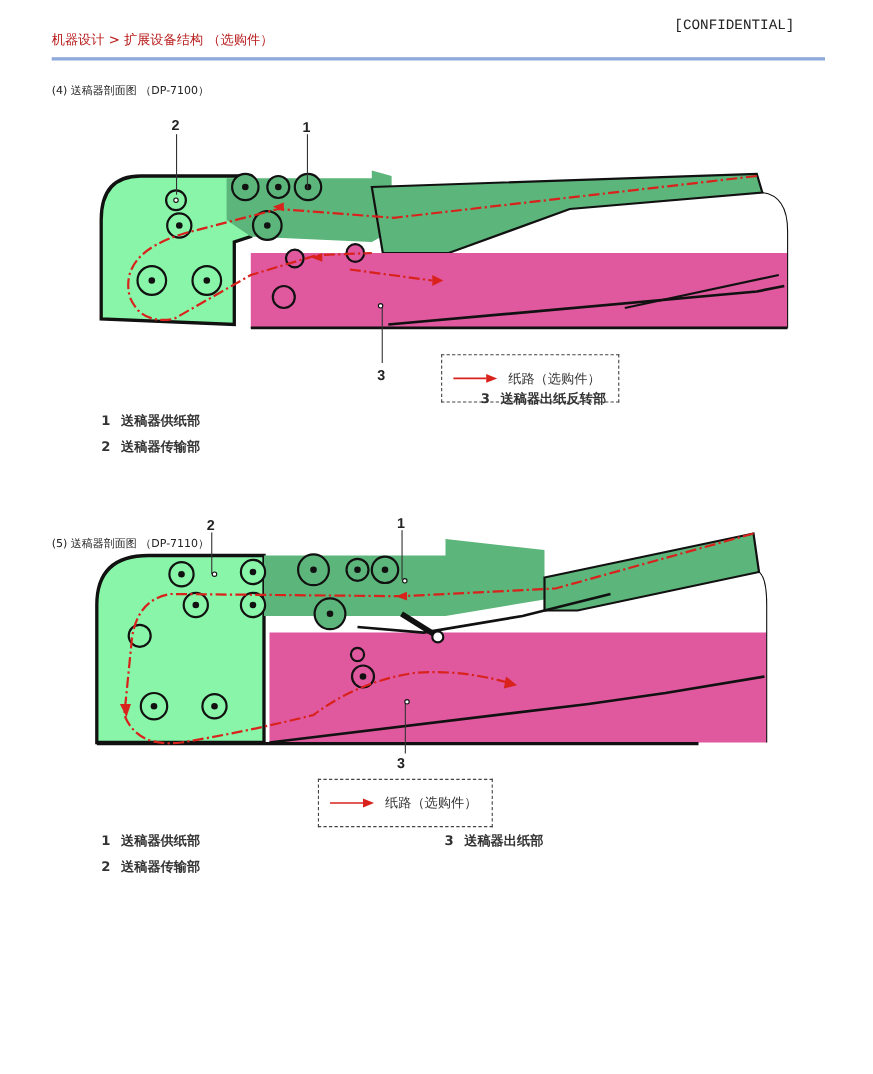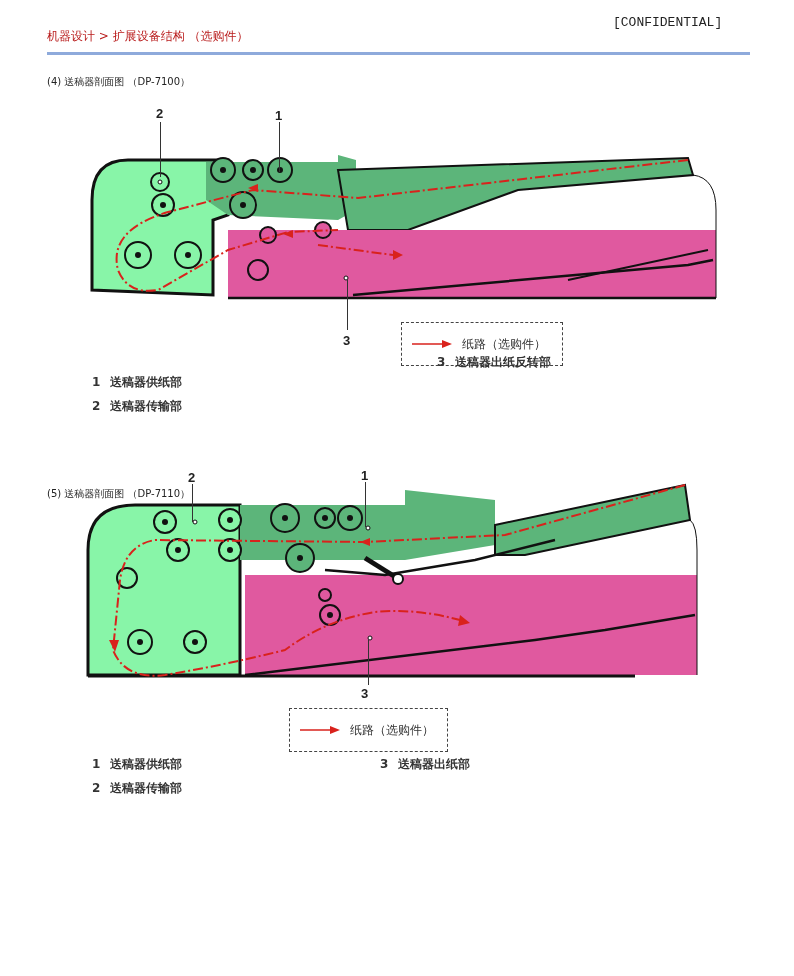--- a/index.html
+++ b/index.html
@@ -184,15 +184,15 @@
   </svg>
   <span>纸路（选购件）</span>
 </div>
 
 <div class="abs item-list" style="left:92px; top:756px;">
   <span class="num">1</span><span>送稿器供纸部</span>
 </div>
 <div class="abs item-list" style="left:92px; top:780px;">
   <span class="num">2</span><span>送稿器传输部</span>
 </div>
-<div class="abs item-list" style="left:380px; top:756px;">
+<div class="abs item-list" style="left:404px; top:756px;">
   <span class="num">3</span><span>送稿器出纸部</span>
 </div>
 
 </body></html>

